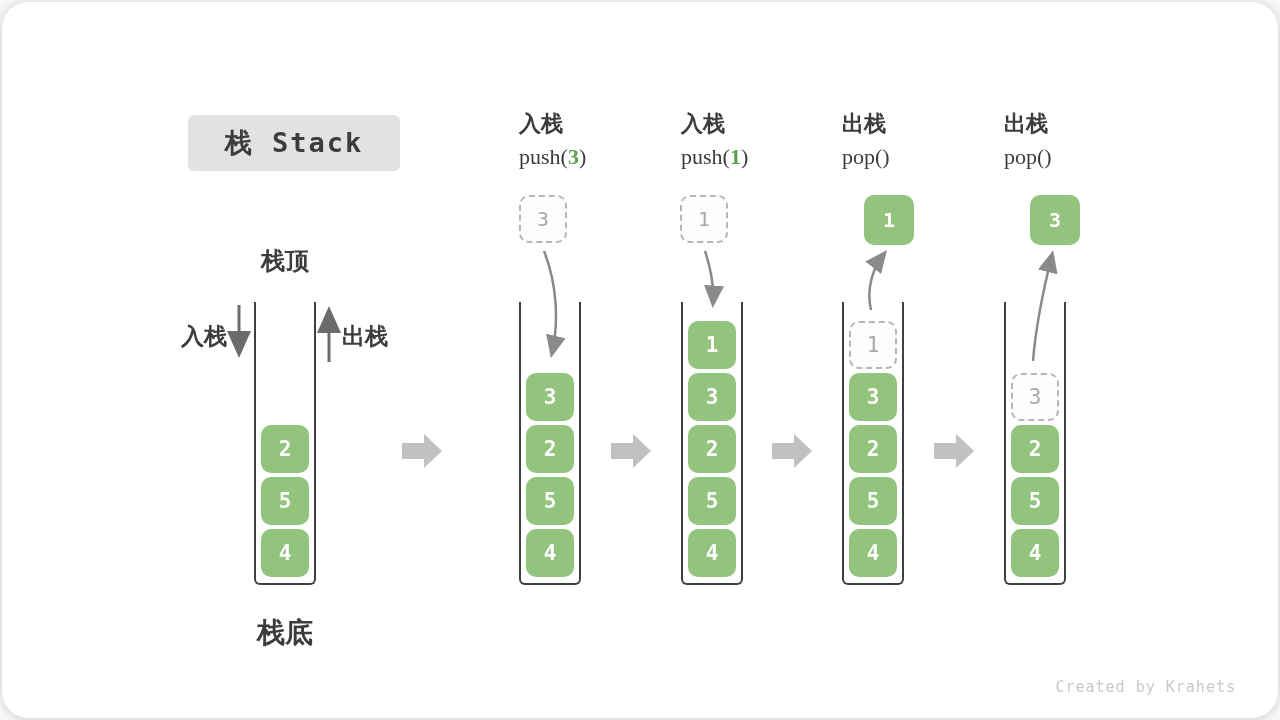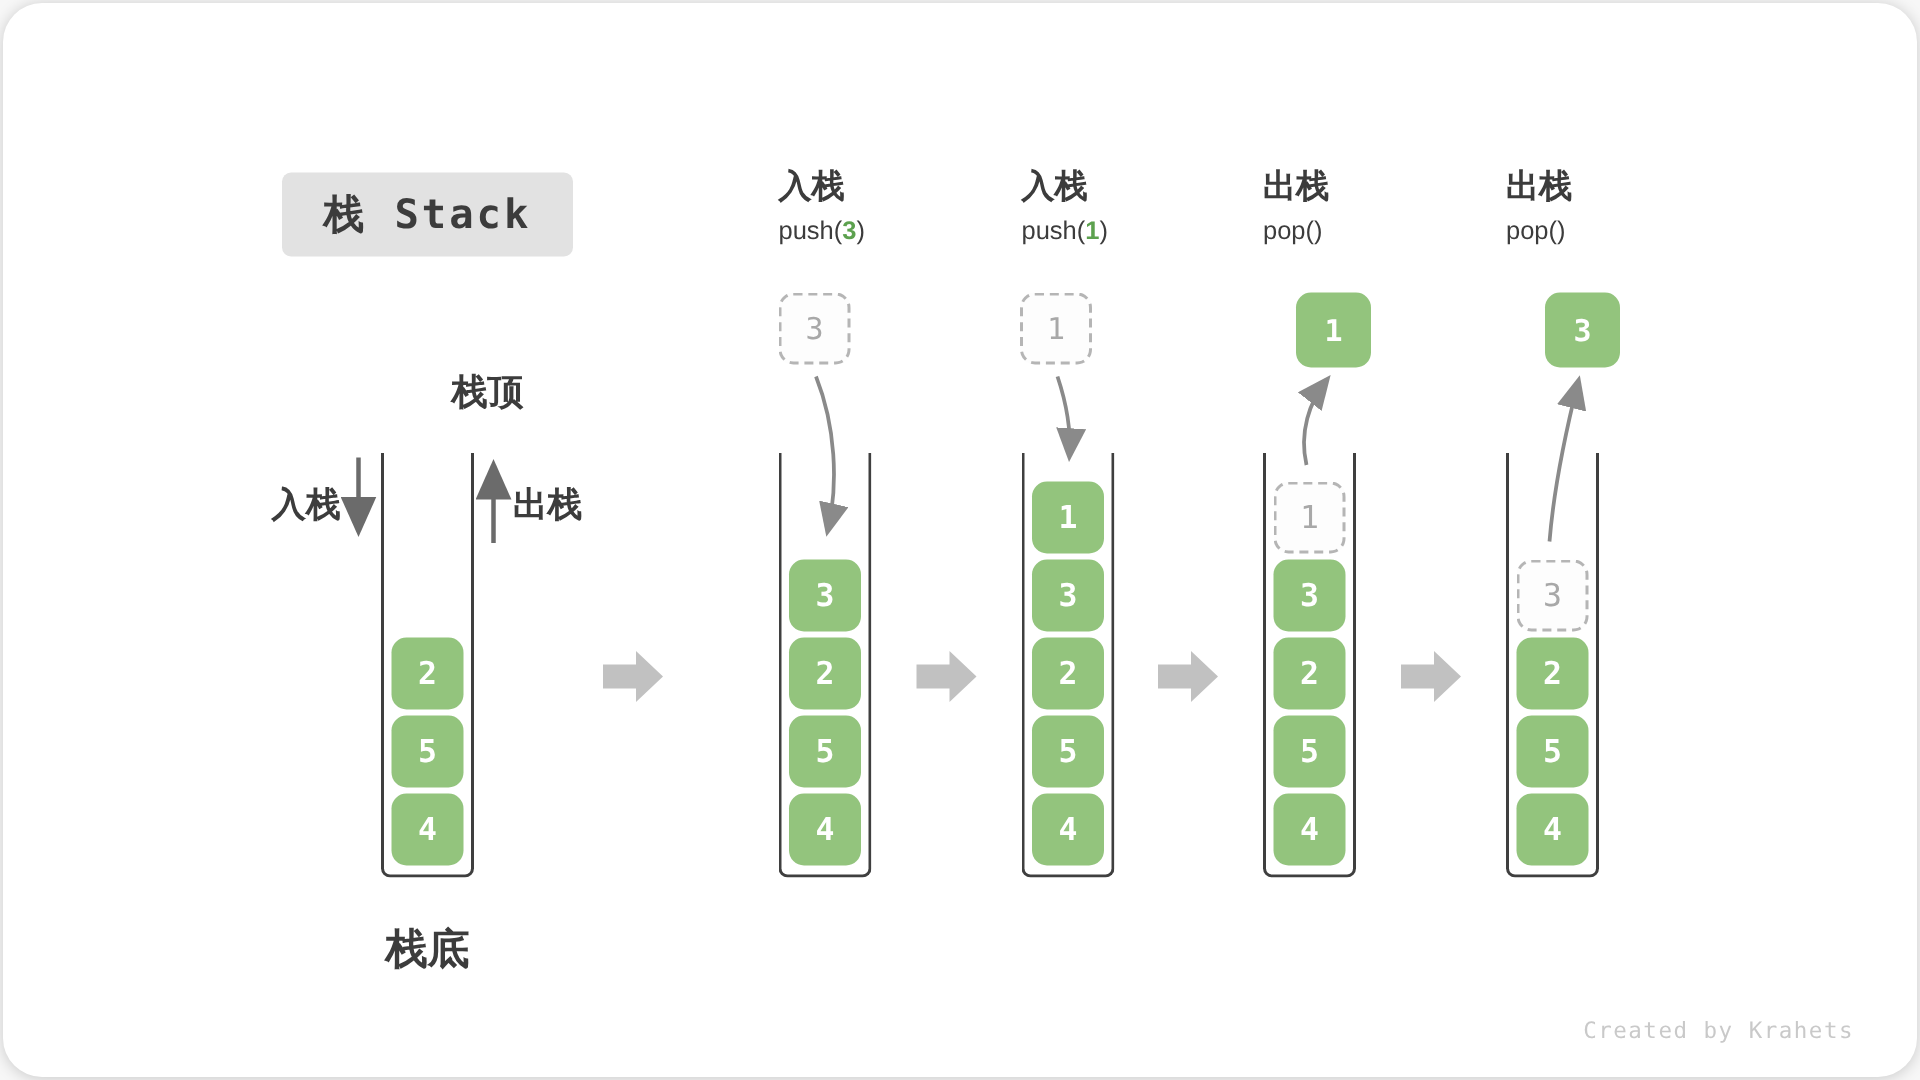--- a/index.html
+++ b/index.html
@@ -4,29 +4,29 @@
 <style>
   * { box-sizing: border-box; margin: 0; padding: 0; }
   html, body { width: 1280px; height: 720px; background: #f7f7f7; font-family: "Liberation Sans", sans-serif; }
   .card {
     position: absolute; left: 2px; top: 2px; width: 1276px; height: 716px;
     background: #ffffff; border-radius: 26px;
     box-shadow: 0 1px 10px rgba(0,0,0,0.18);
     overflow: hidden;
   }
   .title-box {
-    position: absolute; left: 186px; top: 113px; width: 194px; height: 56px;
+    position: absolute; left: 186px; top: 113px; width: 212px; height: 56px;
     background: #e2e2e2; border-radius: 6px;
     display: flex; align-items: center; justify-content: center;
     font-family: "DejaVu Sans Mono", monospace;
     font-size: 27px; font-weight: 600; letter-spacing: 2px; color: #3c3c3c;
   }
   .cn-label { position: absolute; font-weight: 700; font-size: 23px; color: #3c3c3c; white-space: nowrap; }
   .op-label { position: absolute; font-weight: 700; font-size: 22px; color: #3c3c3c; white-space: nowrap; }
-  .op-code  { position: absolute; font-family: Liberation Sans, sans-serif; font-size: 17px; color: #3c3c3c; white-space: nowrap; }
+  .op-code  { position: absolute; font-family: Liberation Serif, serif; font-size: 22px; color: #3c3c3c; white-space: nowrap; }
   .op-code .arg { color: #5ca14e; font-weight: bold; }
   .stack-container {
     position: absolute; top: 300px; width: 62px; height: 283px;
     border-left: 2px solid #3f3f3f; border-right: 2px solid #3f3f3f; border-bottom: 2px solid #3f3f3f;
     border-radius: 0 0 6px 6px; background: #ffffff;
   }
   .el {
     position: absolute; width: 48px; height: 48px; border-radius: 10px;
     background: #93c47d; color: #ffffff;
     display: flex; align-items: center; justify-content: center;
@@ -48,21 +48,21 @@
   }
   svg.overlay { position: absolute; left: 0; top: 0; pointer-events: none; }
 </style>
 </head>
 <body>
 
 <div class="card">
 
   <div class="title-box">栈 Stack</div>
 
-  <div class="cn-label" style="left:252px; top:243px; width:62px; text-align:center; font-size:24px;margin-left:40px;">栈顶</div>
+  <div class="cn-label" style="left:252px; top:243px; width:62px; text-align:center; font-size:24px;">栈顶</div>
 
   <div class="cn-label" style="left:179px; top:319px;">入栈</div>
   <div class="cn-label" style="left:340px; top:319px;">出栈</div>
 
   <div class="stack-container" style="left:252px;">
     <div class="el" style="left:5px; top:123px;">2</div>
     <div class="el" style="left:5px; top:175px;">5</div>
     <div class="el" style="left:5px; top:227px;">4</div>
   </div>
 

